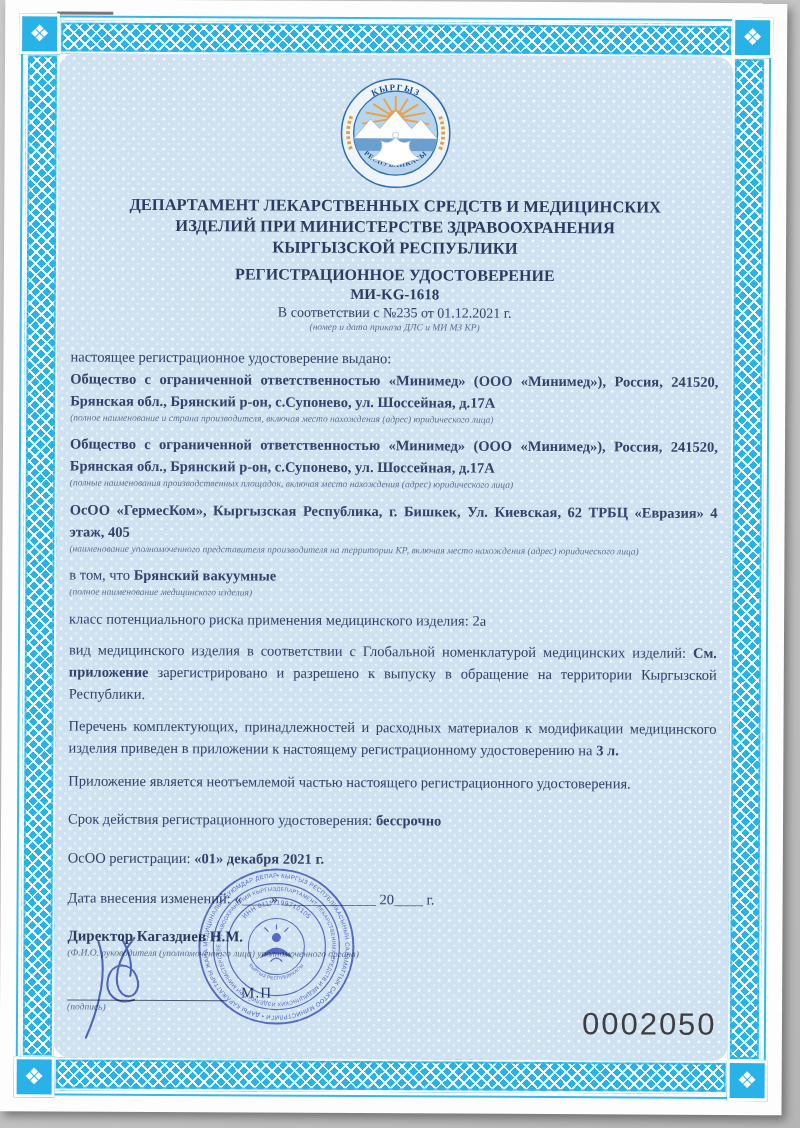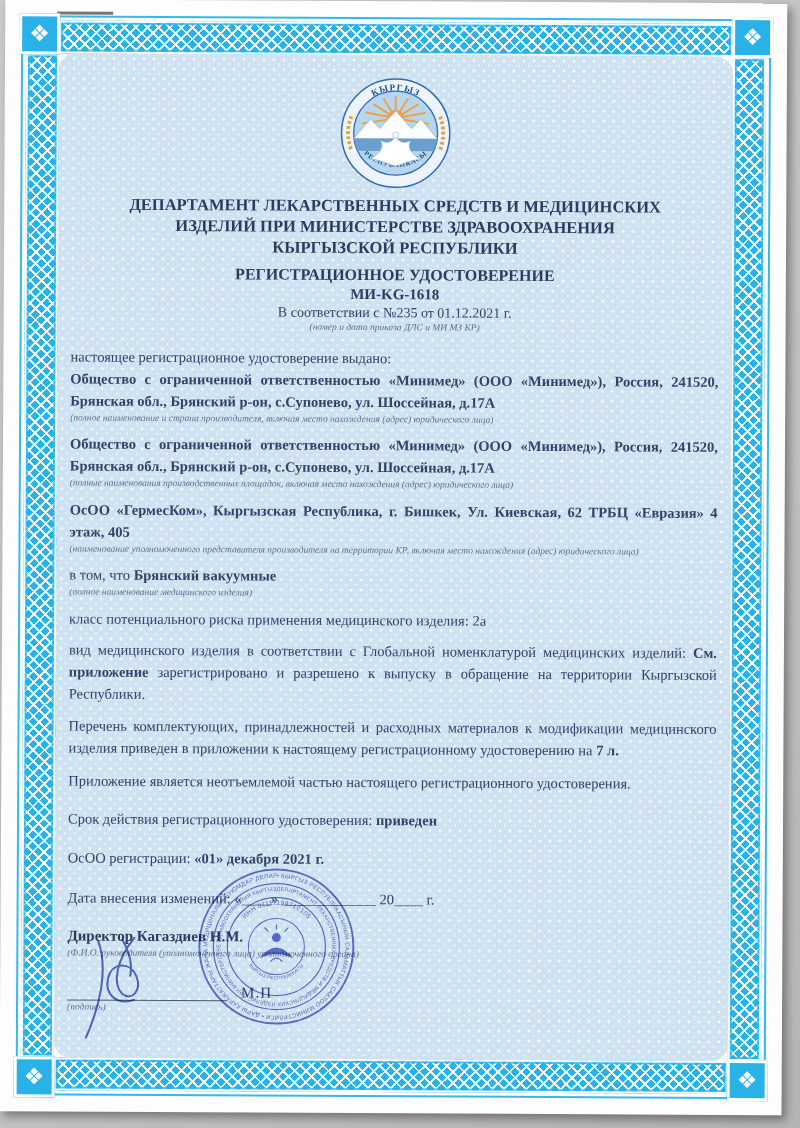--- a/index.html
+++ b/index.html
@@ -153,25 +153,25 @@
     <p class="para bp mt10">ОсОО «ГермесКом», Кыргызская Республика, г. Бишкек, Ул. Киевская, 62 ТРБЦ «Евразия» 4 этаж, 405</p>
     <div class="cap">(наименование уполномоченного представителя производителя на территории КР, включая место нахождения (адрес) юридического лица)</div>
 
     <div class="line mt9"><span>в том, что </span><span class="b">Брянский вакуумные</span></div>
     <div class="cap">(полное наименование медицинского изделия)</div>
 
     <div class="line mt10">класс потенциального риска применения медицинского изделия: 2а</div>
 
     <p class="para mt9"><span>вид медицинского изделия в соответствии с Глобальной номенклатурой медицинских изделий: </span><span class="b">См. приложение</span><span> зарегистрировано и разрешено к выпуску в обращение на территории Кыргызской Республики.</span></p>
 
-    <p class="para mt10"><span>Перечень комплектующих, принадлежностей и расходных материалов к модификации медицинского изделия приведен в приложении к настоящему регистрационному удостоверению на </span><span class="b">7 л.</span></p>
+    <p class="para mt10"><span>Перечень комплектующих, принадлежностей и расходных материалов к модификации медицинского изделия приведен в приложении к настоящему регистрационному удостоверению на </span><span class="b">3 л.</span></p>
 
     <div class="line mt11">Приложение является неотъемлемой частью настоящего регистрационного удостоверения.</div>
 
-    <div class="line mt16"><span>Срок действия регистрационного удостоверения: </span><span class="b">приведен</span></div>
+    <div class="line mt16"><span>Срок действия регистрационного удостоверения: </span><span class="b">бессрочно</span></div>
 
     <div class="line mt17"><span>ОсОО регистрации: </span><span class="b">«01» декабря 2021 г.</span></div>
 
     <div class="line mt18">Дата внесения изменений: «____» _____________ 20____ г.</div>
 
     <div class="line b mt16" style="font-size:15px;color:#2c3c60;">Директор Кагаздиев Н.М.</div>
     <div class="cap">(Ф.И.О. руководителя (уполномоченного лица) уполномоченного органа)</div>
 
     <div class="sig-row">
       <div class="sig-line"></div>
@@ -209,15 +209,16 @@
       <g stroke="#4c5fc2" fill="none" stroke-width="1.2">
         <circle cx="80" cy="71" r="4.5" fill="#4c5fc2" stroke="none"></circle>
         <line x1="80" y1="63" x2="80" y2="58"></line>
           <line x1="72" y1="65" x2="68" y2="61"></line>
           <line x1="88" y1="65" x2="92" y2="61"></line>
         <path d="M 63,92 Q 80,70 97,92 Q 80,83 63,92 Z" fill="#4c5fc2" stroke="none"></path>
         <path d="M 74,95 Q 80,88 86,95"></path>
       </g>
     </svg>
 
+    <div class="serial">0002050</div>
 
   </div>
 </div>
 
 </body></html>

